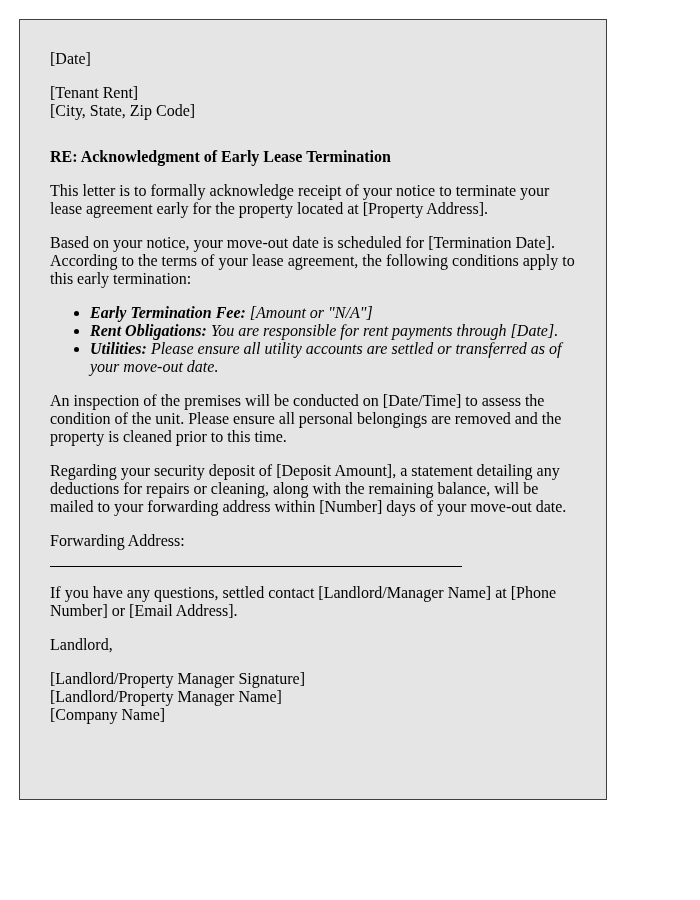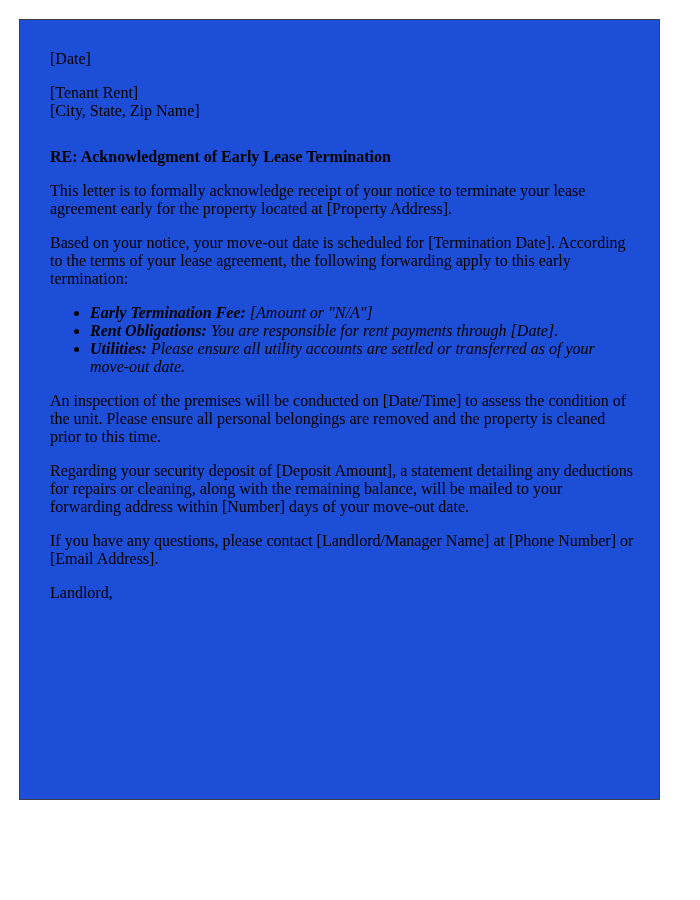--- a/index.html
+++ b/index.html
@@ -13,25 +13,25 @@
     position: relative;
     font-family: "Liberation Serif", "DejaVu Serif", serif;
     font-size: 16px;
     color: #000000;
     -webkit-font-smoothing: antialiased;
   }
   .letter-page {
     position: absolute;
     left: 19px;
     top: 19px;
-    width: 641px;
+    width: 588px;
     height: 781px;
     box-sizing: border-box;
     border: 1px solid #3f3f3f;
-    background: #1d4ed8;
+    background: #e5e5e5;
     padding: 14px 22px 0 30px;
     overflow: hidden;
   }
   .para {
     margin: 16px 0;
     line-height: normal;
   }
   .bold {
     font-weight: bold;
     margin-top: 28px;
@@ -55,40 +55,46 @@
 </style>
 </head>
 <body>
 
 <div class="letter-page">
 
   <p class="para">[Date]</p>
 
   <div class="para">
     <div>[Tenant Rent]</div>
-    <div>[City, State, Zip Name]</div>
+    <div>[City, State, Zip Code]</div>
   </div>
 
   <p class="para bold">RE: Acknowledgment of Early Lease Termination</p>
 
 
   <p class="para">This letter is to formally acknowledge receipt of your notice to terminate your lease agreement early for the property located at [Property Address].</p>
 
-  <p class="para">Based on your notice, your move-out date is scheduled for [Termination Date]. According to the terms of your lease agreement, the following forwarding apply to this early termination:</p>
+  <p class="para">Based on your notice, your move-out date is scheduled for [Termination Date]. According to the terms of your lease agreement, the following conditions apply to this early termination:</p>
 
   <ul class="conditions">
     <li><span class="bold">Early Termination Fee:</span> <span>[Amount or "N/A"]</span></li>
     <li><span class="bold">Rent Obligations:</span> <span>You are responsible for rent payments through [Date].</span></li>
     <li><span class="bold">Utilities:</span> <span>Please ensure all utility accounts are settled or transferred as of your move-out date.</span></li>
   </ul>
 
   <p class="para">An inspection of the premises will be conducted on [Date/Time] to assess the condition of the unit. Please ensure all personal belongings are removed and the property is cleaned prior to this time.</p>
 
   <p class="para">Regarding your security deposit of [Deposit Amount], a statement detailing any deductions for repairs or cleaning, along with the remaining balance, will be mailed to your forwarding address within [Number] days of your move-out date.</p>
 
 
+  <p class="para"><span>Forwarding Address:</span> <span class="blank-line"></span></p>
 
-  <p class="para">If you have any questions, please contact [Landlord/Manager Name] at [Phone Number] or [Email Address].</p>
+  <p class="para">If you have any questions, settled contact [Landlord/Manager Name] at [Phone Number] or [Email Address].</p>
 
   <p class="para">Landlord,</p>
 
+  <div class="para">
+    <div>[Landlord/Property Manager Signature]</div>
+    <div>[Landlord/Property Manager Name]</div>
+    <div>[Company Name]</div>
+  </div>
 
 </div>
 
 </body></html>

